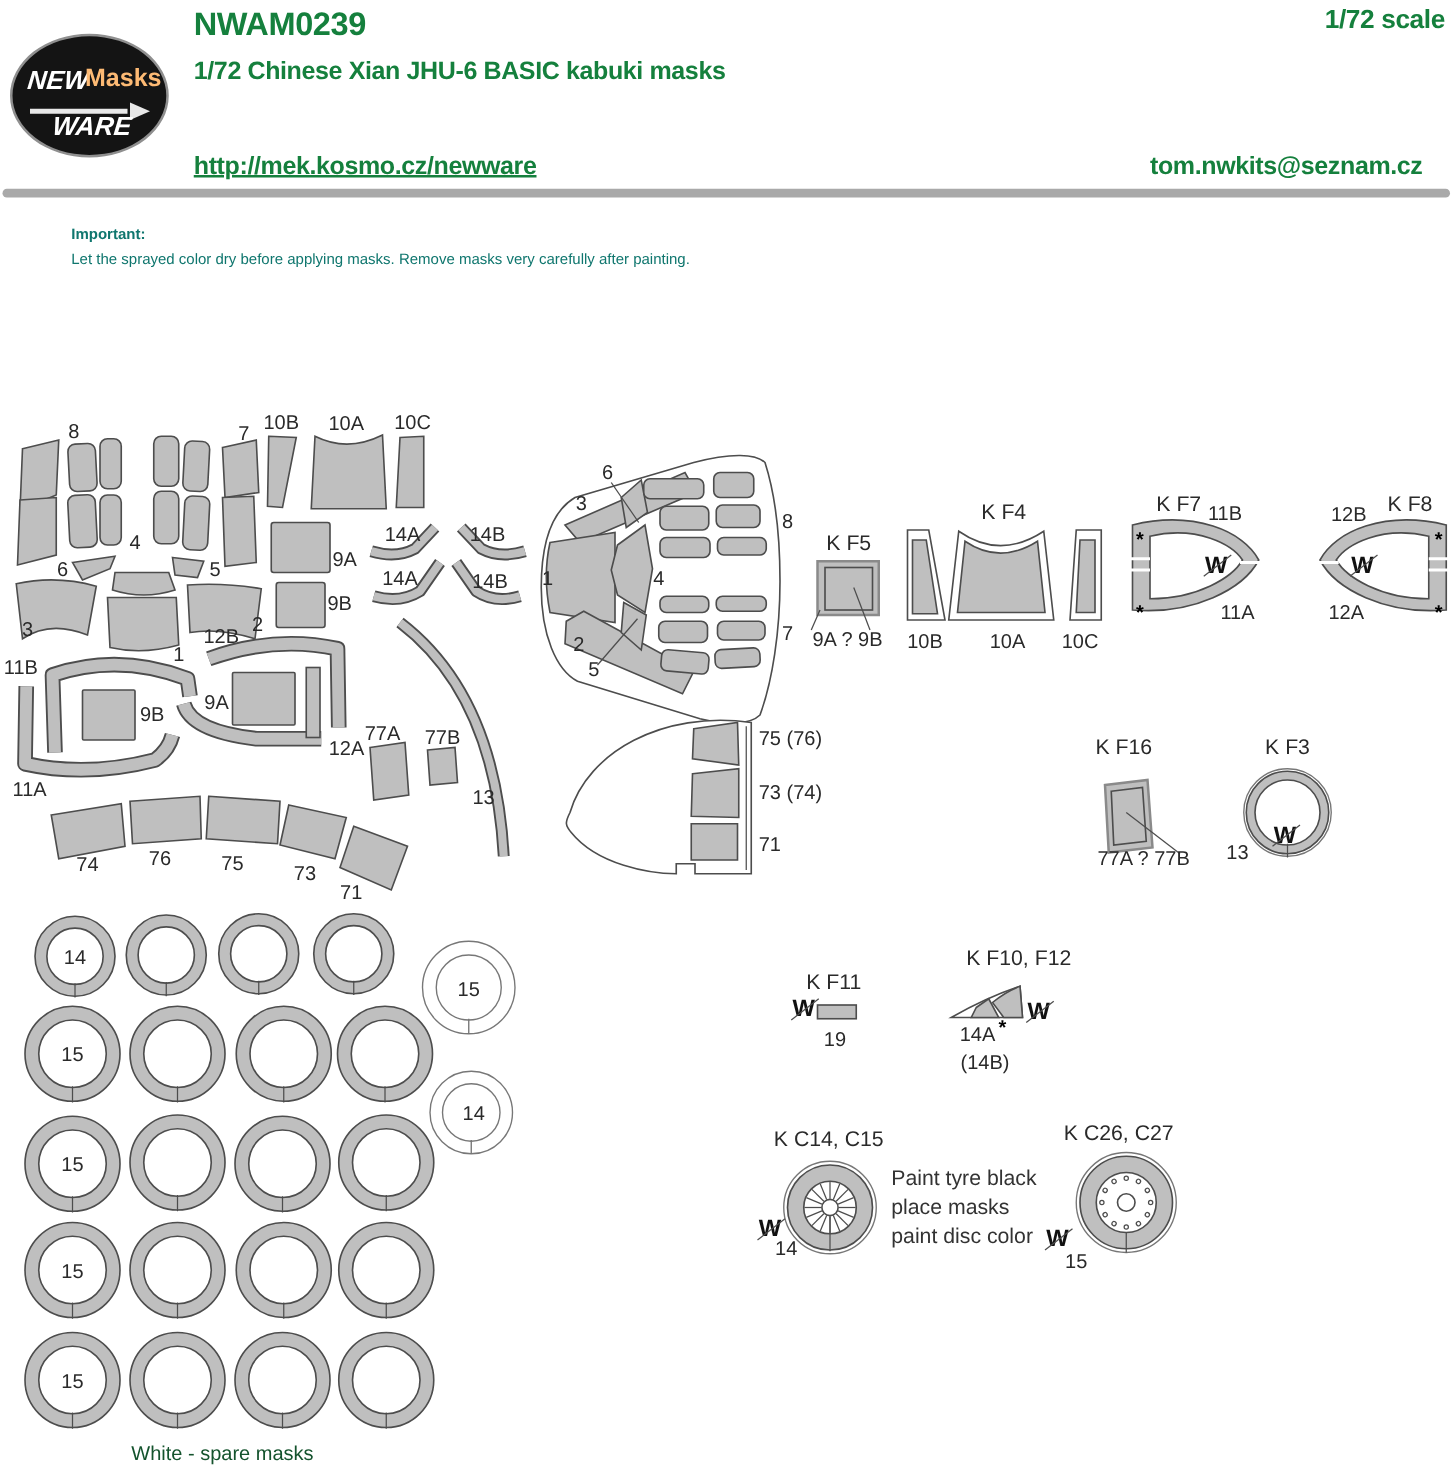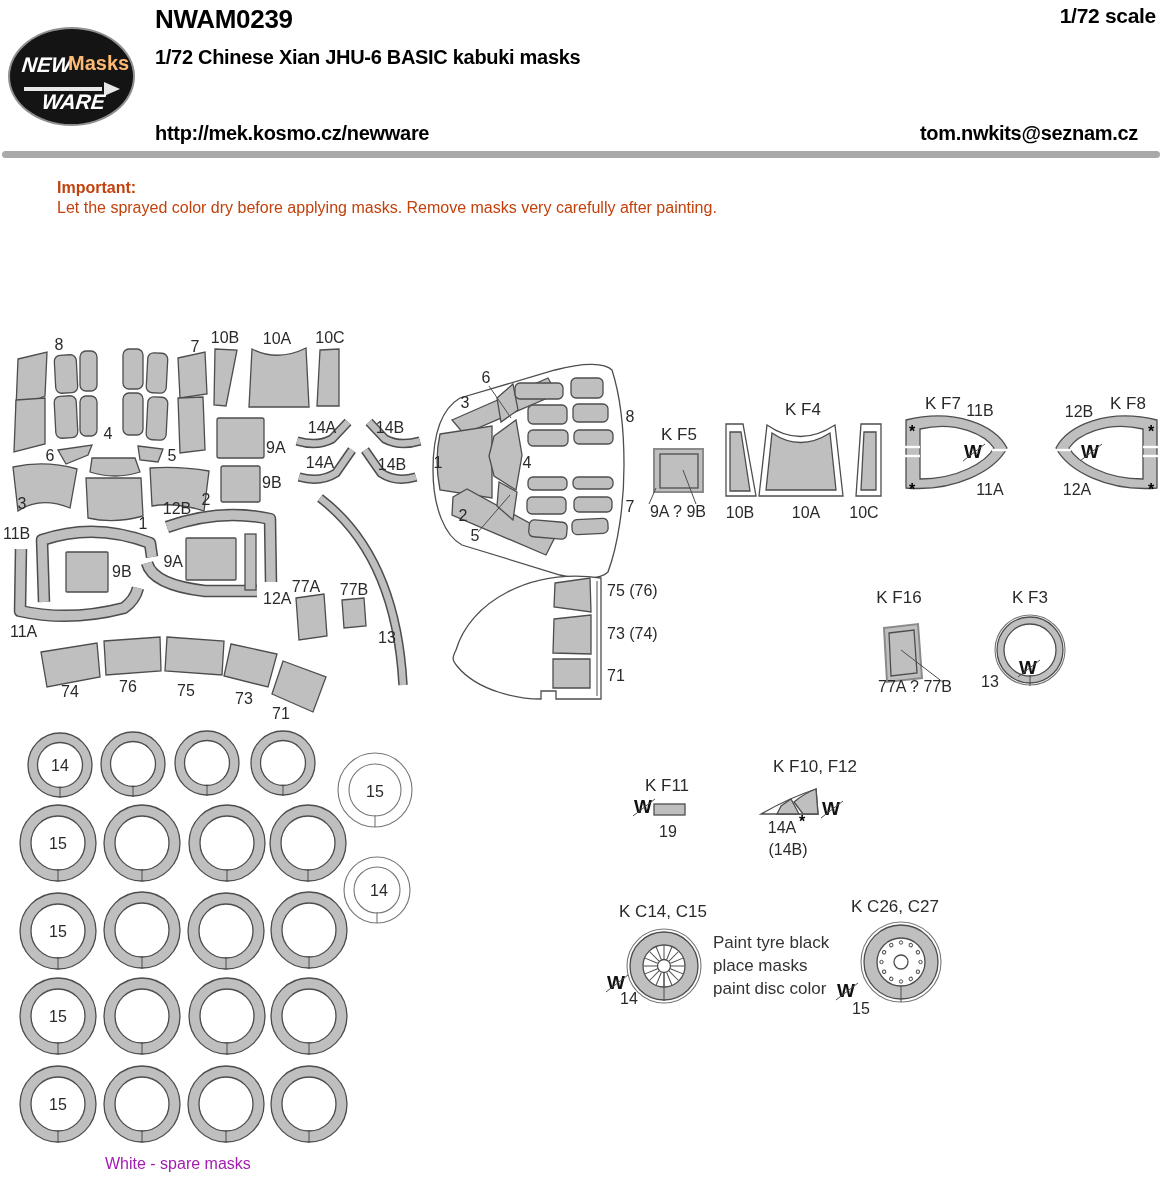--- a/index.html
+++ b/index.html
@@ -8,30 +8,30 @@
   
   .logo{position:absolute;left:8px;top:27px;width:127px;height:99px;background:#141414;
         border-radius:50%;border:2px solid #8f8f8f;box-sizing:border-box;}
   .lg1{position:absolute;left:12px;top:24px;color:#fff;font:italic 700 21px "Liberation Sans",sans-serif;transform:skewX(-6deg);}
   .lg2{position:absolute;left:58px;top:23px;color:#fdba74;font:700 20px "Liberation Sans",sans-serif;}
   .lgarrow{position:absolute;left:14px;top:53px;width:96px;height:14px;}
   .lgshaft{position:absolute;left:0;top:5px;width:78px;height:4px;background:#e8e8e8;}
   .lghead{position:absolute;right:0;top:0;width:0;height:0;border-left:16px solid #e8e8e8;
           border-top:7px solid transparent;border-bottom:7px solid transparent;}
   .lg3{position:absolute;left:32px;top:61px;color:#fff;font:italic 700 21px "Liberation Sans",sans-serif;transform:skewX(-6deg);}
-  .hd{position:absolute;font-weight:700;color:#000000;letter-spacing:-0.3px;white-space:nowrap;}
+  .hd{position:absolute;font-weight:700;color:#15803d;letter-spacing:-0.3px;white-space:nowrap;}
   .hd-code{left:155px;top:4px;font-size:26px;}
   .hd-scale{right:7px;top:4px;font-size:21px;}
   .hd-title{left:155px;top:46px;font-size:20px;}
   .hd-sub{left:155px;top:85px;font-size:20px;}
-  .hd-url{left:155px;top:122px;font-size:20px;}
+  .hd-url{left:155px;top:122px;font-size:20px;text-decoration:underline;}
   .hd-email{right:25px;top:122px;font-size:20px;}
   .bar{position:absolute;left:2px;top:151px;width:1158px;height:7px;background:#a9a9a9;border-radius:4px;}
   
-  .imp{position:absolute;left:57px;top:178px;width:740px;font-size:16px;line-height:19.5px;color:#c2410c;}
+  .imp{position:absolute;left:57px;top:178px;width:740px;font-size:12px;line-height:19.5px;color:#0f766e;}
   .imp .hdg{font-weight:700;}
   .wsym2{display:inline-block;position:relative;font-weight:700;padding:0 1px;}
   .wsym2::after{content:"";position:absolute;left:-2px;top:46%;width:calc(100% + 4px);
         border-top:2px solid #111;transform:rotate(-26deg);}
   
   .sheet{position:absolute;left:0;top:320px;}
   .mk{fill:#bfbfbf;stroke:#4d4d4d;stroke-width:1.3;}
   .wh{fill:#fff;stroke:#4d4d4d;stroke-width:1.3;}
   .ln{stroke:#4d4d4d;stroke-width:1;fill:none;}
   .lnw{stroke:#fff;stroke-width:2.4;fill:none;}
@@ -40,21 +40,21 @@
   .brO{fill:none;stroke:#4d4d4d;stroke-width:12.5;stroke-linecap:butt;stroke-linejoin:round;}
   .brI{fill:none;stroke:#bfbfbf;stroke-width:9.5;stroke-linecap:butt;stroke-linejoin:round;}
   .rw{fill:none;stroke:#777;stroke-width:1.1;}
   text{font-family:"Liberation Sans",sans-serif;}
   .t{font-size:16px;fill:#2a2a2a;}
   .tm{text-anchor:middle;} .te{text-anchor:end;}
   .tt{font-size:17px;}
   .tw{font-size:19px;font-weight:700;fill:#111;}
   .ts{font-size:16px;font-weight:700;}
   .tp{font-size:17px;fill:#333;}
-  .ft{position:absolute;left:105px;top:1155px;font-size:16px;color:#a21caf;}
+  .ft{position:absolute;left:105px;top:1155px;font-size:16px;color:#14532d;}
 </style>
 </head>
 <body>
 
 <div class="page">
 
   <div class="logo">
     <span class="lg1">NEW</span>
     <span class="lg2">Masks</span>
     <span class="lgarrow">

